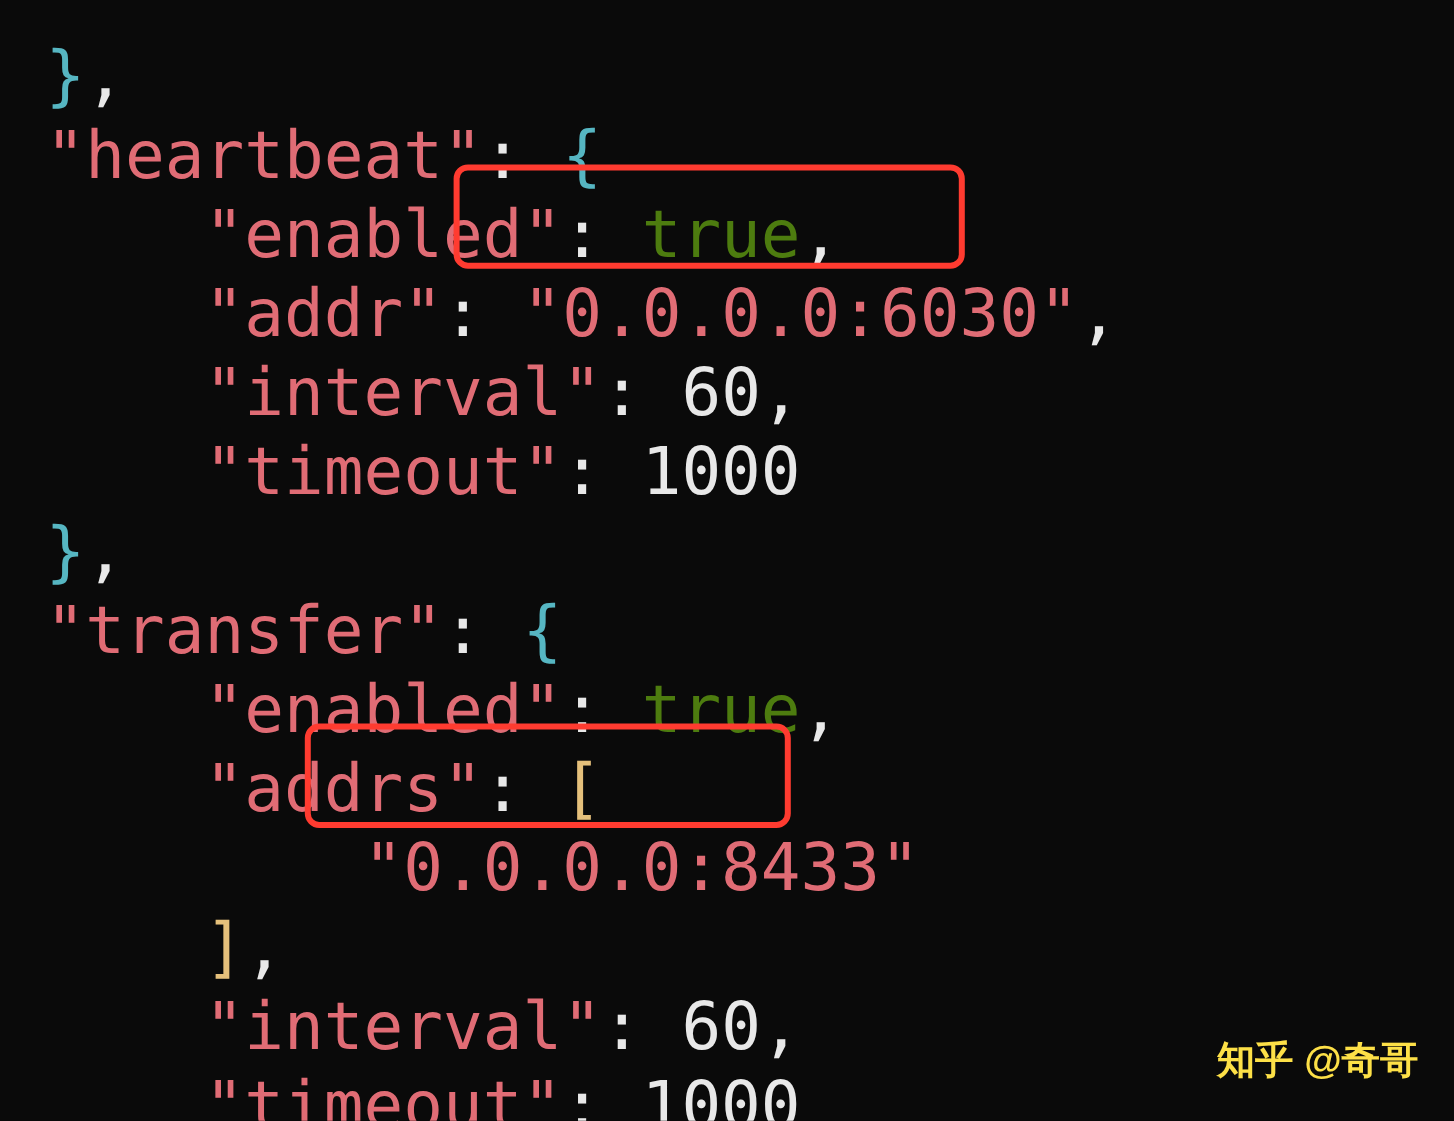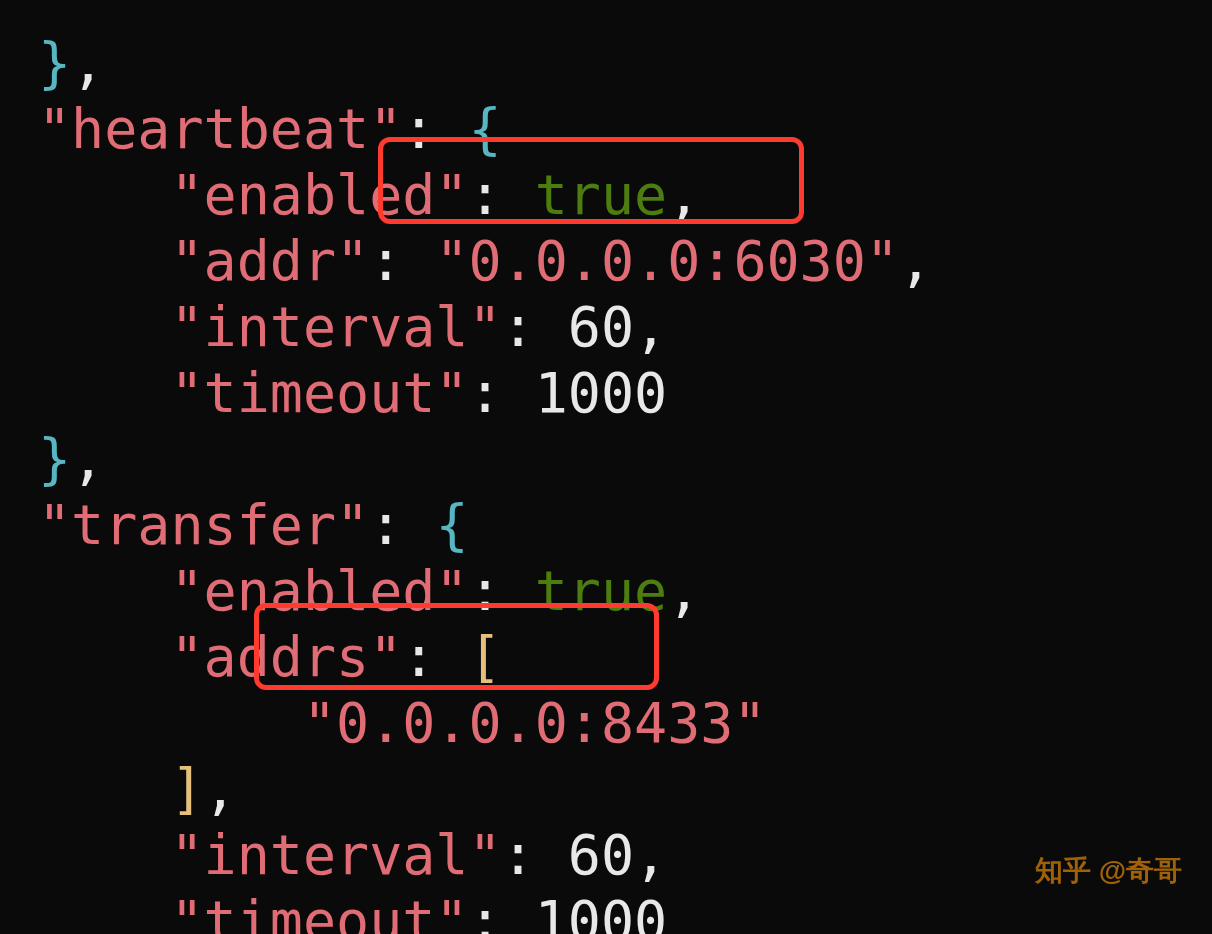--- a/index.html
+++ b/index.html
@@ -36,24 +36,24 @@
     border-radius: 12px;
     background: transparent;
     pointer-events: none;
   }
   .hl1 { left: 378px; top: 137px; width: 416px; height: 77px; }
   .hl2 { left: 254px; top: 603px; width: 395px; height: 77px; }
 
   .watermark {
     position: absolute;
     right: 30px;
-    bottom: 44px;
-    color: #a16207;
+    bottom: 28px;
+    color: #fde047;
     font-family: -apple-system, "PingFang SC", "Microsoft YaHei", sans-serif;
-    font-size: 28px;
+    font-size: 32px;
     font-weight: 600;
     letter-spacing: 0;
   }
 </style>
 </head>
 <body>
 
 <div class="code">
 <span><span class="brace">}</span><span class="punct">,</span></span>
 <span><span class="key">"heartbeat"</span><span class="punct">: </span><span class="brace">{</span></span>

